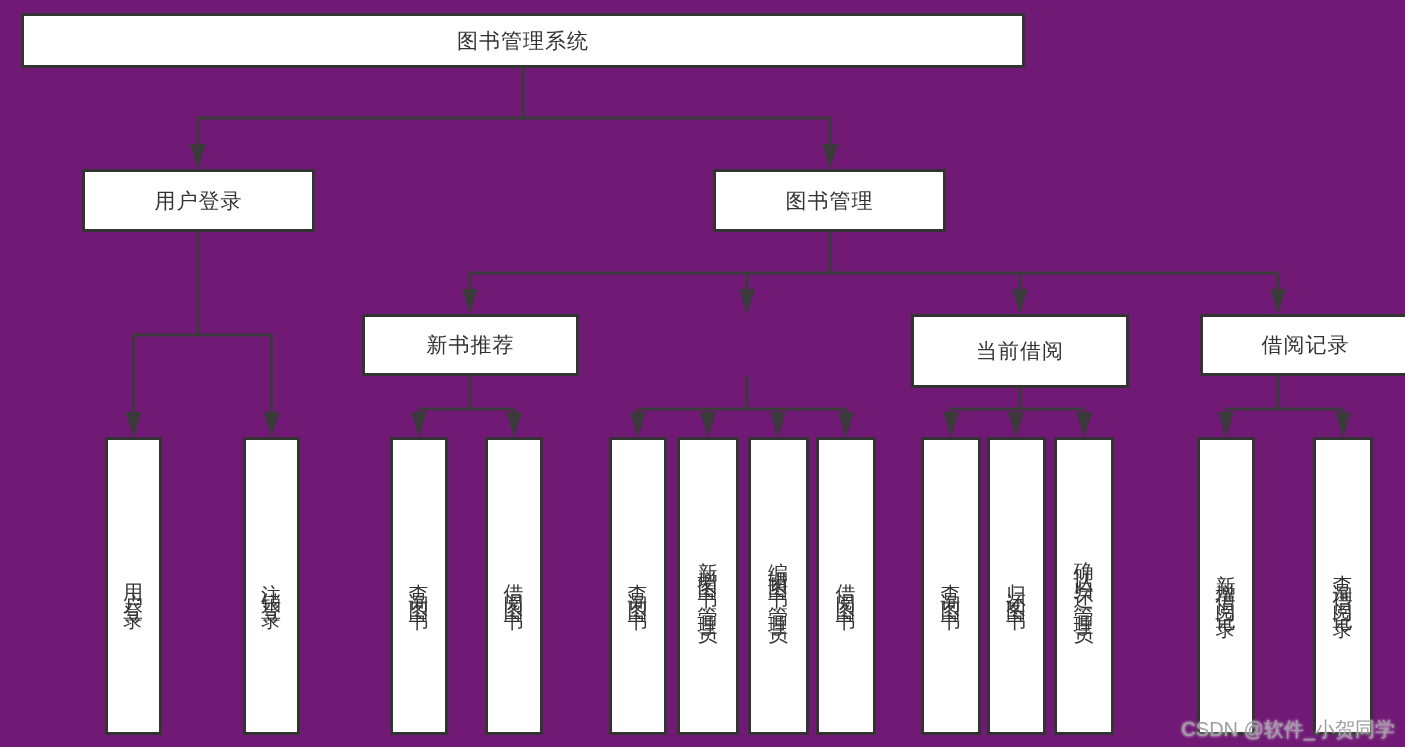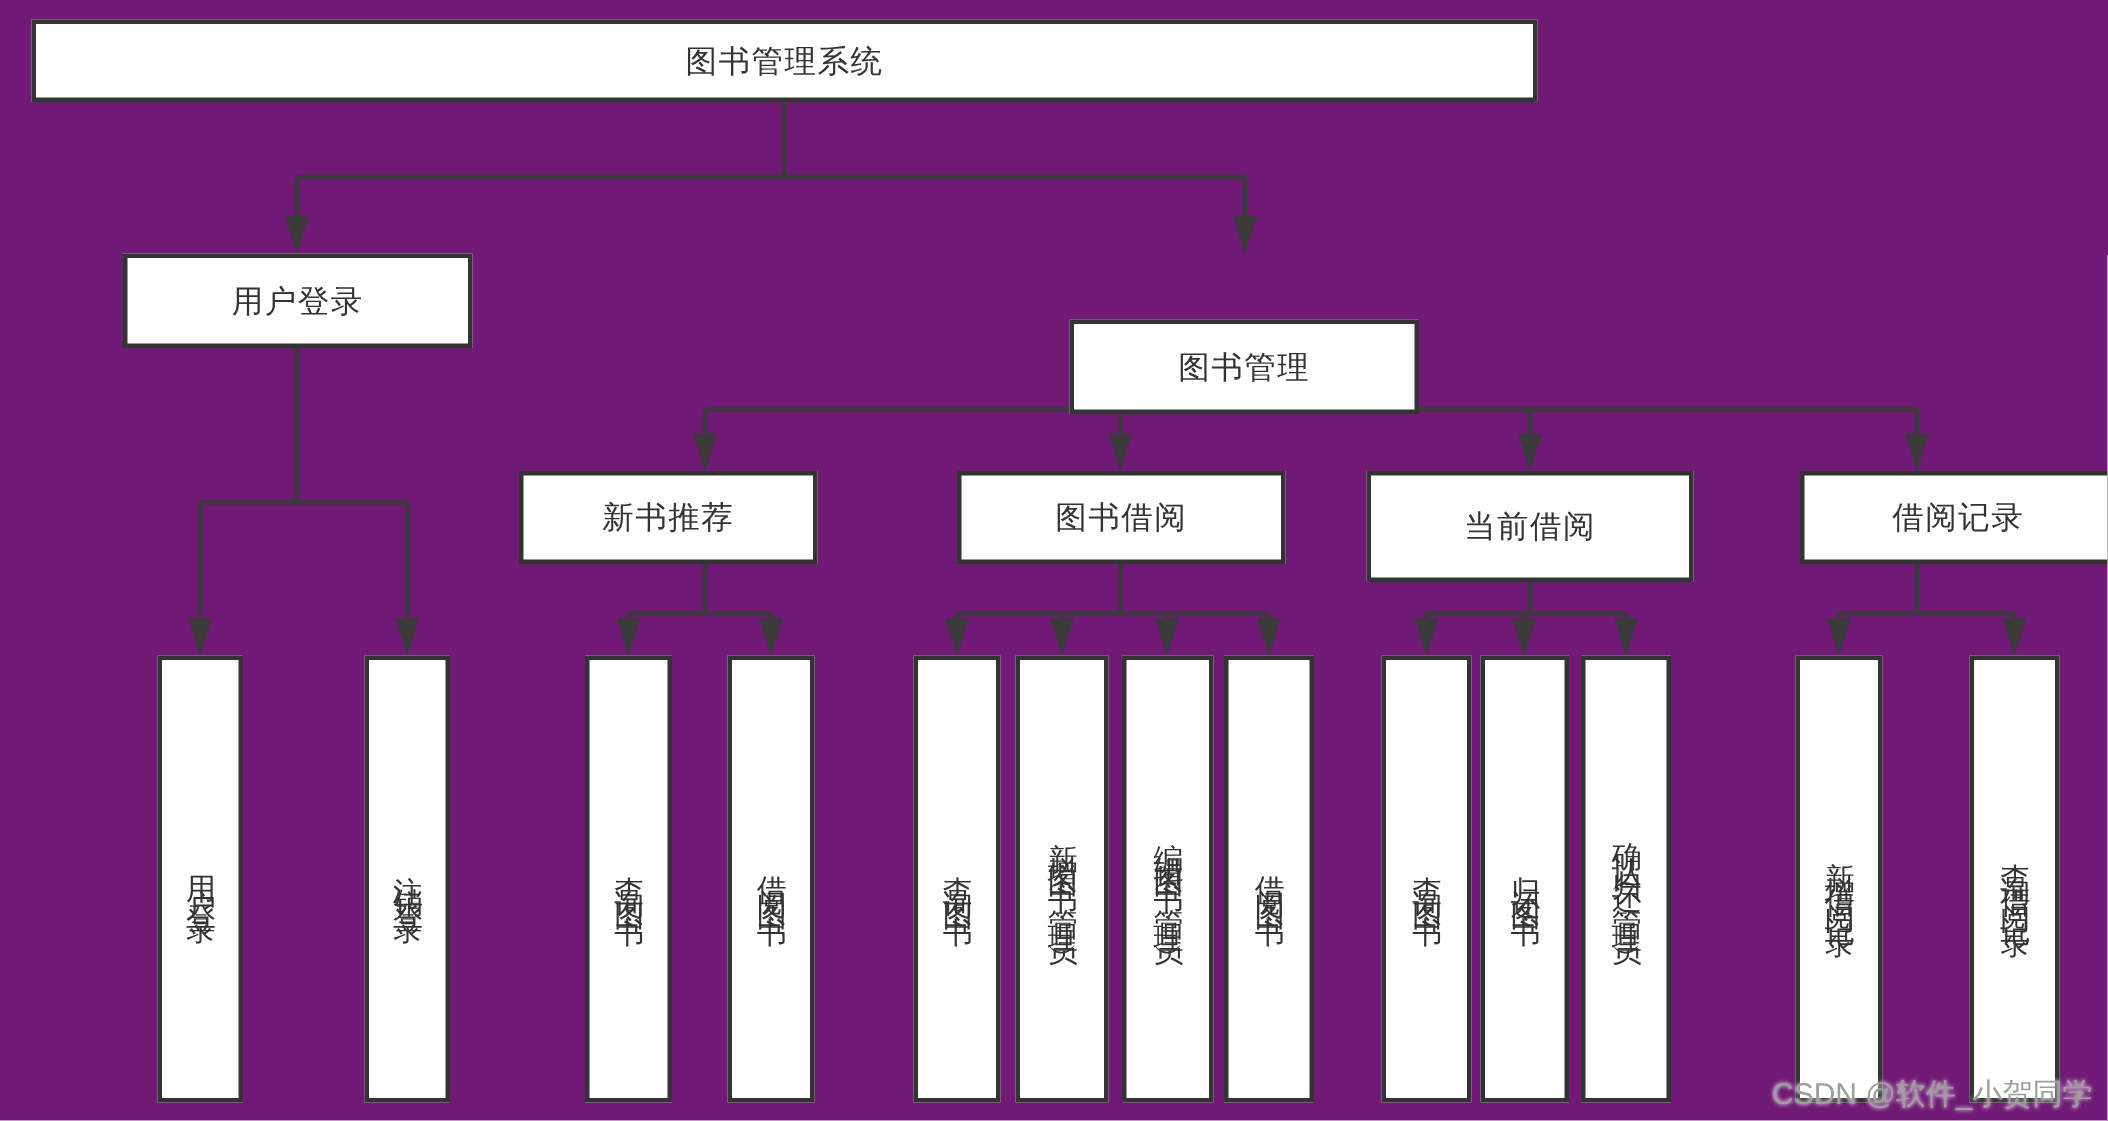--- a/index.html
+++ b/index.html
@@ -73,24 +73,23 @@
       <polygon points="1016,437 1008,412 1024,412"></polygon>
       <polygon points="1084,437 1076,412 1092,412"></polygon>
       <polygon points="1226,437 1218,412 1234,412"></polygon>
       <polygon points="1343,437 1335,412 1351,412"></polygon>
     </g>
   </svg>
 
   <div class="box h" style="left:21px; top:13px; width:1004px; height:55px;">图书管理系统</div>
 
   <div class="box h" style="left:82px; top:169px; width:233px; height:63px;">用户登录</div>
-  <div class="box h" style="left:713px; top:169px; width:233px; height:63px;margin-top:44px;">图书管理</div>
+  <div class="box h" style="left:713px; top:169px; width:233px; height:63px;">图书管理</div>
 
-  <div class="box h" style="left:346px; top:314px; width:199px; height:62px;">新书推荐</div>
-  <div class="box h" style="left:638px; top:314px; width:219px; height:62px;">图书借阅</div>
+  <div class="box h" style="left:362px; top:314px; width:217px; height:62px;">新书推荐</div>
   <div class="box h" style="left:911px; top:314px; width:218px; height:74px;">当前借阅</div>
   <div class="box h" style="left:1200px; top:314px; width:211px; height:62px;">借阅记录</div>
 
   <div class="box v" style="left:105px; top:437px; width:57px; height:298px;">用户登录</div>
   <div class="box v" style="left:243px; top:437px; width:57px; height:298px;">注销登录</div>
 
   <div class="box v" style="left:390px; top:437px; width:58px; height:298px;">查询图书</div>
   <div class="box v" style="left:485px; top:437px; width:58px; height:298px;">借阅图书</div>
 
   <div class="box v" style="left:609px; top:437px; width:58px; height:298px;">查询图书</div>

